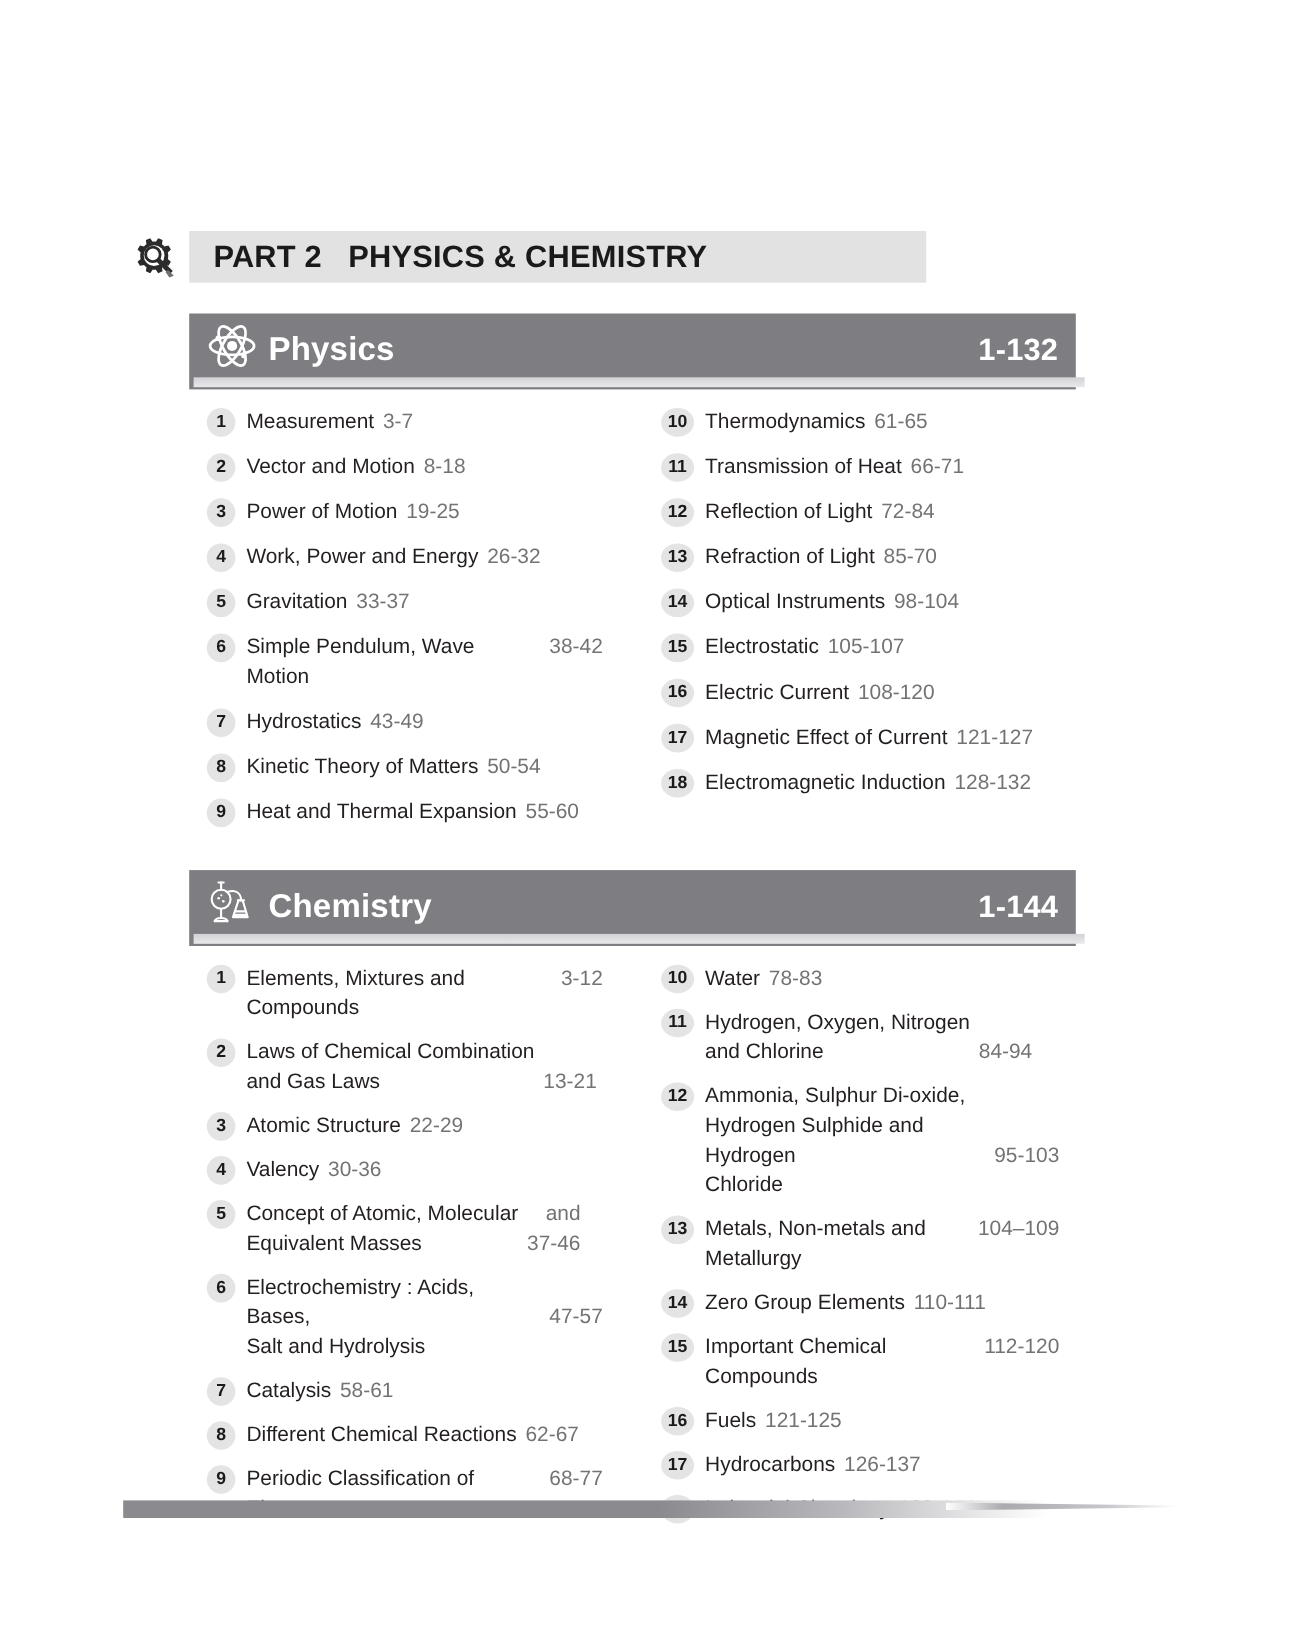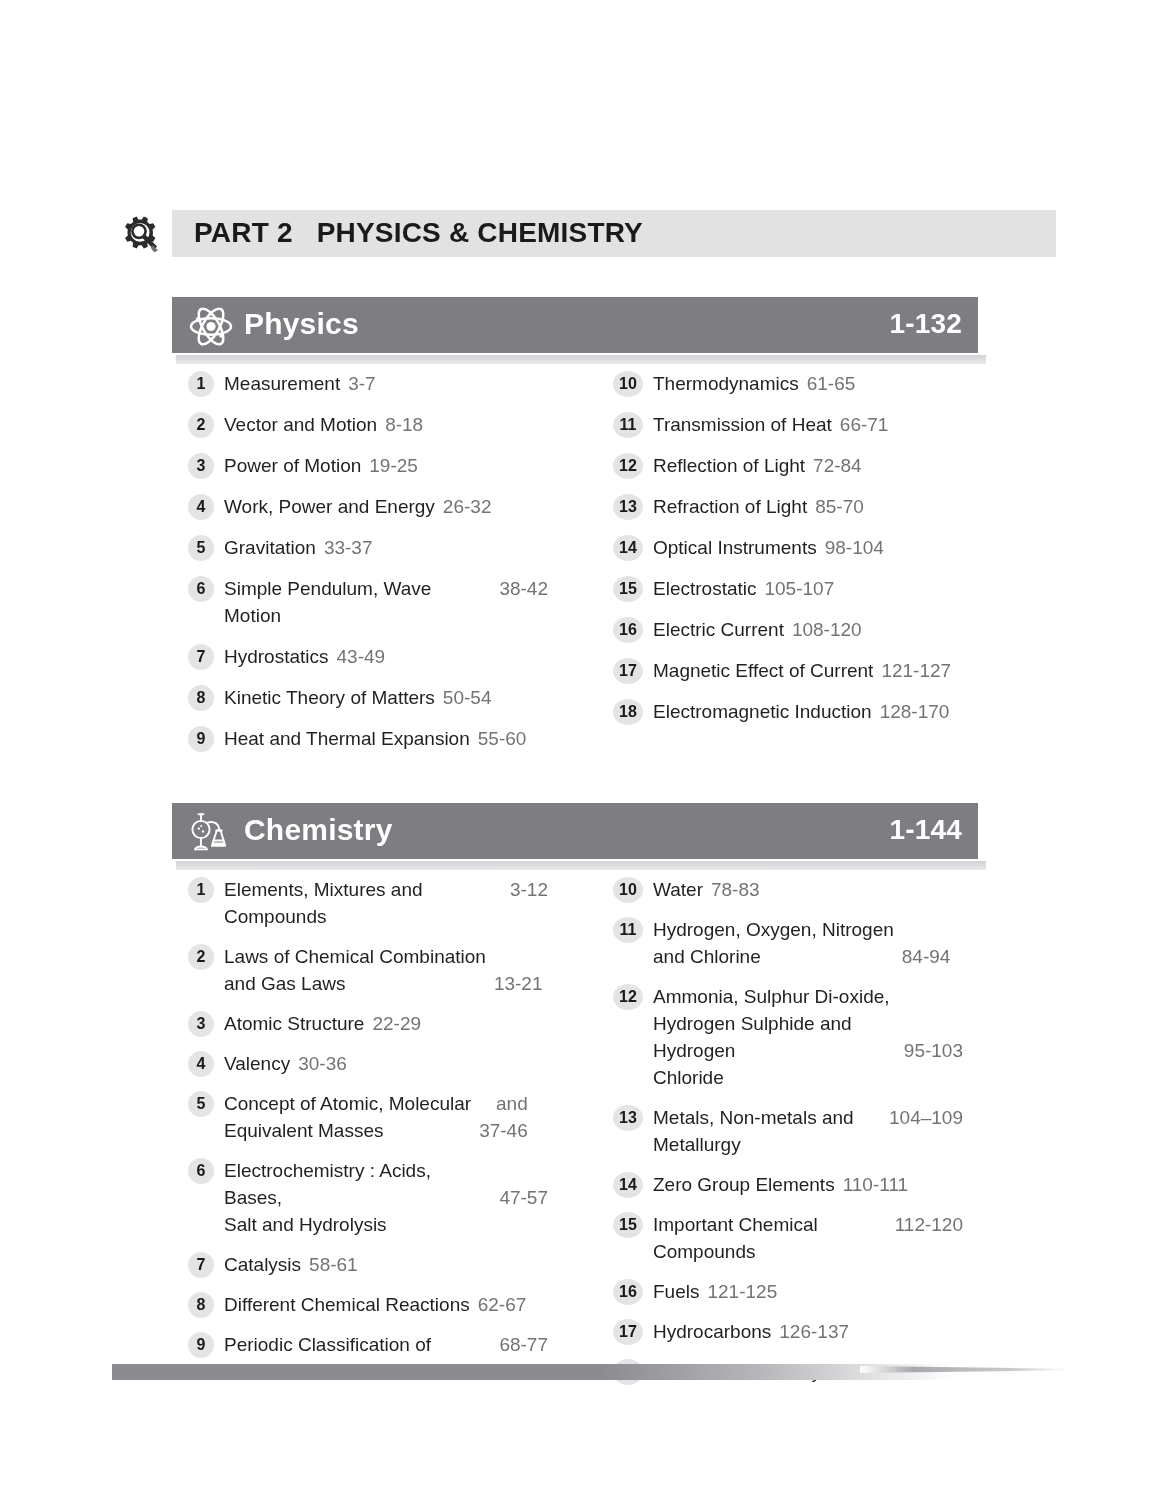--- a/index.html
+++ b/index.html
@@ -28,21 +28,21 @@
     position: absolute;
     left: 0px;
     top: 5px;
     width: 44px;
     height: 44px;
   }
   .part-bar {
     position: absolute;
     left: 54px;
     top: 0px;
-    width: 884px;
+    width: 670px;
     height: 47px;
     background: #e2e2e2;
     box-sizing: border-box;
   }
   .part-bar-text {
     position: absolute;
     left: 22px;
     top: 50%;
     transform: translateY(-52%);
     font-size: 28px;
@@ -50,22 +50,21 @@
     letter-spacing: 0.2px;
     color: #1a1a1a;
     white-space: pre;
   }
 
   
   .subject-header {
     position: absolute;
     left: 172px;
     width: 806px;
-    height: 56px;
-    margin-top: 12px;
+    height: 69px;
   }
   .subject-bar {
     position: absolute;
     inset: 0;
     background: #7d7d82;
   }
   .subject-shadow {
     position: absolute;
     left: 4px;
     top: 58px;
@@ -116,21 +115,21 @@
     height: 26px;
     border-radius: 50%;
     background: #e4e4e4;
     color: #1a1a1a;
     font-size: 16px;
     font-weight: bold;
     line-height: 26px;
     text-align: center;
     margin-top: 1px;
   }
-  .badge.wide { width: 30px; margin-left: 12px; }
+  .badge.wide { width: 30px; }
   .entry {
     flex: 1 1 auto;
     display: flex;
     align-items: flex-start;
     padding-left: 10px;
   }
   .entry-title {
     font-size: 19px;
     line-height: 27px;
     color: #231f20;
@@ -327,21 +326,21 @@
       <span class="badge wide">17</span>
       <span class="entry">
         <span class="entry-title">Magnetic Effect of Current</span>
         <span class="entry-pages">121-127</span>
       </span>
     </div>
     <div class="toc-row" style="margin-bottom: 14px;">
       <span class="badge wide">18</span>
       <span class="entry">
         <span class="entry-title">Electromagnetic Induction</span>
-        <span class="entry-pages">128-170</span>
+        <span class="entry-pages">128-132</span>
       </span>
     </div>
   </div>
 
 <div class="subject-header" style="top:791px;">
   <div class="subject-bar"></div>
   <span class="subject-icon">
     <svg viewBox="0 0 46 45" width="46" height="45" aria-hidden="true">
       <g stroke="#ffffff" stroke-width="1.9" fill="none" stroke-linecap="round" stroke-linejoin="round">
         <circle cx="13" cy="19.5" r="8.6"></circle>

